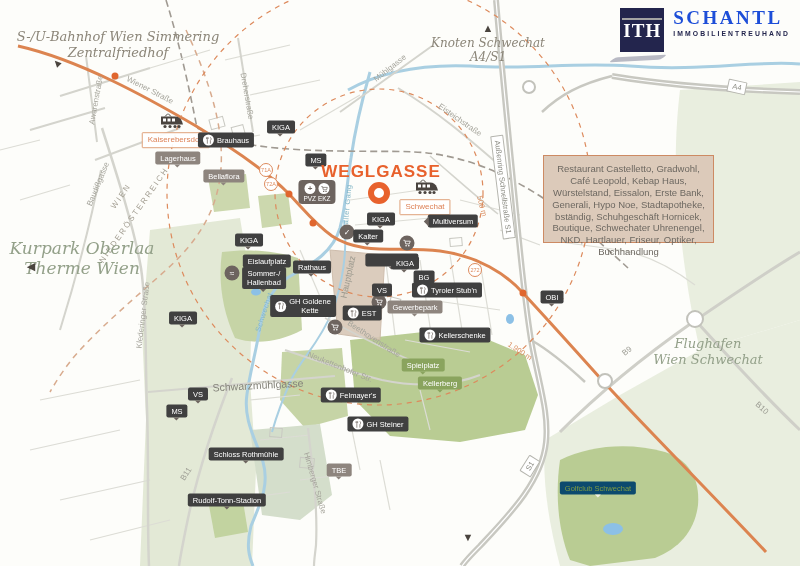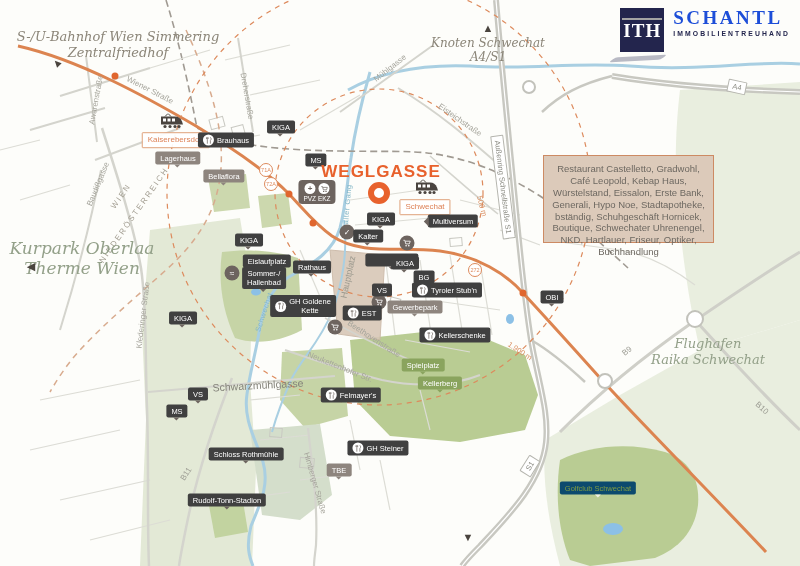--- a/index.html
+++ b/index.html
@@ -291,21 +291,21 @@
         <div>A4/S1</div>
       </div>
       <div class="arrowg" style="left: 488px; top: 28px; transform: translate(-50%, -50%);">▲</div>
       <div class="alabel" style="color: rgb(147, 160, 137); font-size: 17px; left: 82px; top: 258px; transform: translate(-50%, -50%);">
         <div>Kurpark Oberlaa</div>
         <div>Therme Wien</div>
       </div>
       <div class="arrowg" style="left: 31px; top: 266px; transform: translate(-50%, -50%);">◀</div>
       <div class="alabel" style="color: rgb(147, 160, 137); font-size: 13px; left: 708px; top: 352px; transform: translate(-50%, -50%);">
         <div>Flughafen</div>
-        <div>Raika Schwechat</div>
+        <div>Wien Schwechat</div>
       </div>
       <div class="arrowg" style="left: 468px; top: 537px; transform: translate(-50%, -50%);">▼</div>
       <div class="badge orange" style="left: 176px; top: 140px; transform: translate(-50%, -50%);"><span>Kaiserebersdorf</span></div>
       <div class="badge orange" style="left: 425px; top: 207px; transform: translate(-50%, -50%);"><span>Schwechat</span></div>
       <div class="badge dark with-icon" style="left: 226px; top: 140px; transform: translate(-50%, -50%);">
         <span class="icon-circle">
           <svg viewBox="0 0 10 10">
             <use href="#sym-fork"></use>
           </svg>
         </span>
@@ -377,21 +377,21 @@
       <div class="badge green pointer" style="left: 423px; top: 365px; transform: translate(-50%, -50%);"><span>Spielplatz</span></div>
       <div class="badge green pointer" style="left: 440px; top: 383px; transform: translate(-50%, -50%);"><span>Kellerberg</span></div>
       <div class="badge dark with-icon" style="left: 351px; top: 395px; transform: translate(-50%, -50%);">
         <span class="icon-circle">
           <svg viewBox="0 0 10 10">
             <use href="#sym-fork"></use>
           </svg>
         </span>
         <span>Felmayer's</span>
       </div>
-      <div class="badge dark with-icon" style="left: 378px; top: 448px; transform: translate(-50%, -50%);">
+      <div class="badge dark with-icon" style="left: 378px; top: 424px; transform: translate(-50%, -50%);">
         <span class="icon-circle">
           <svg viewBox="0 0 10 10">
             <use href="#sym-fork"></use>
           </svg>
         </span>
         <span>GH Steiner</span>
       </div>
       <div class="badge dark pointer" style="left: 198px; top: 394px; transform: translate(-50%, -50%);"><span>VS</span></div>
       <div class="badge dark pointer" style="left: 177px; top: 411px; transform: translate(-50%, -50%);"><span>MS</span></div>
       <div class="badge dark pointer" style="left: 246px; top: 454px; transform: translate(-50%, -50%);"><span>Schloss Rothmühle</span></div>

